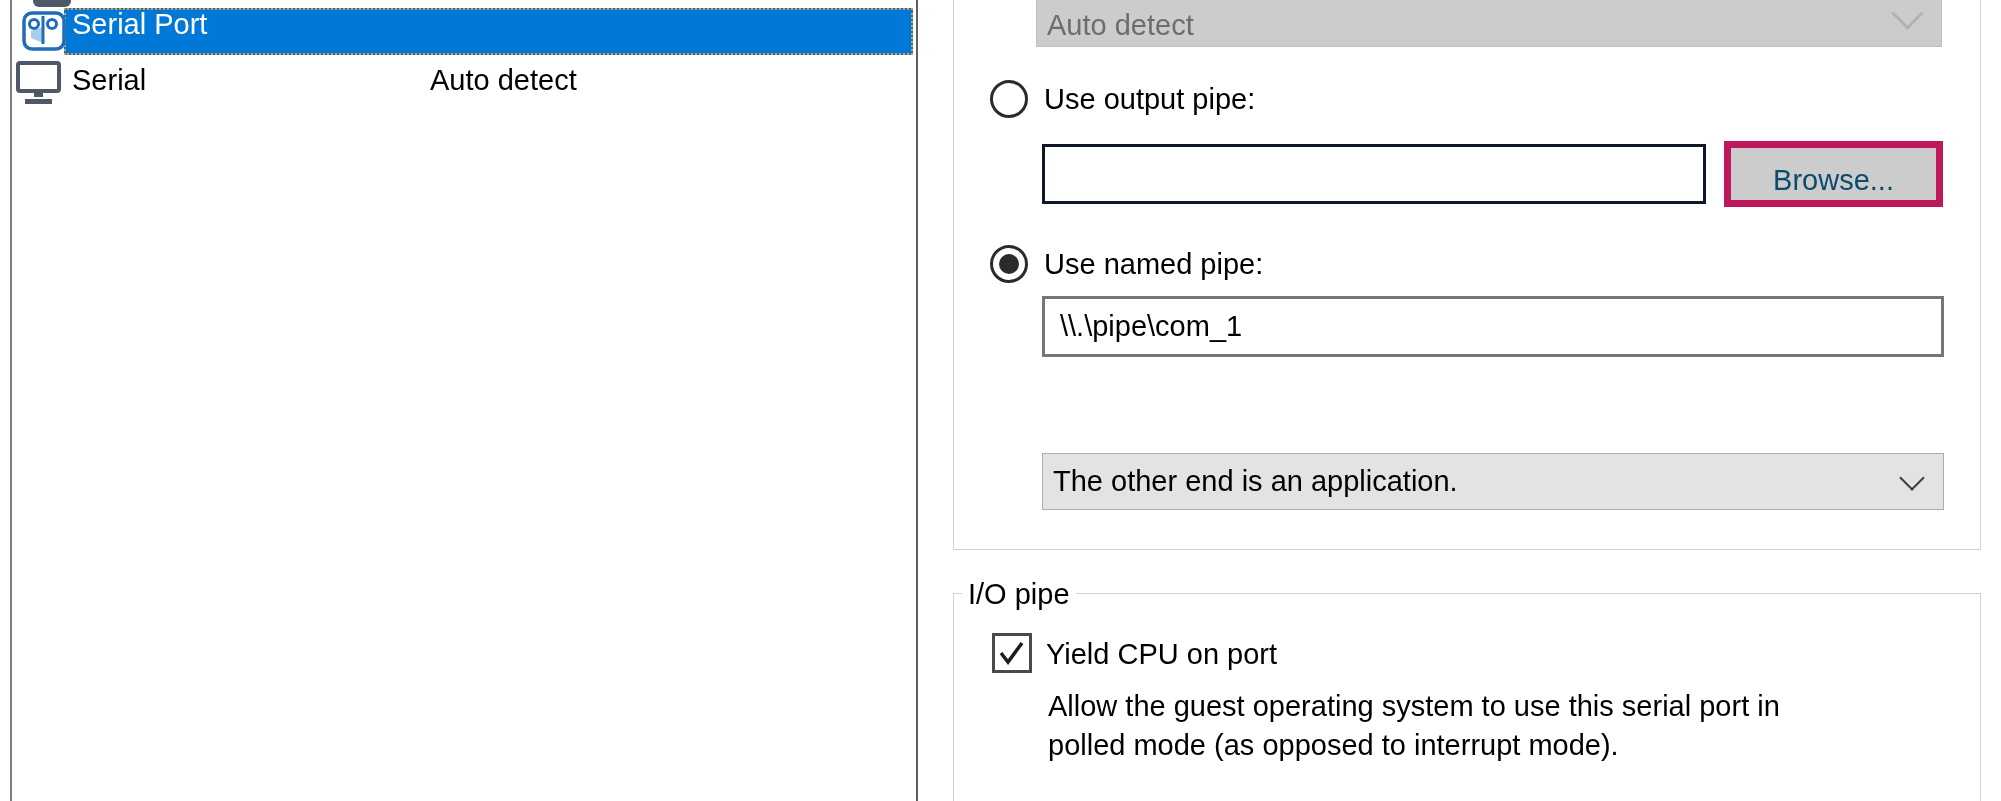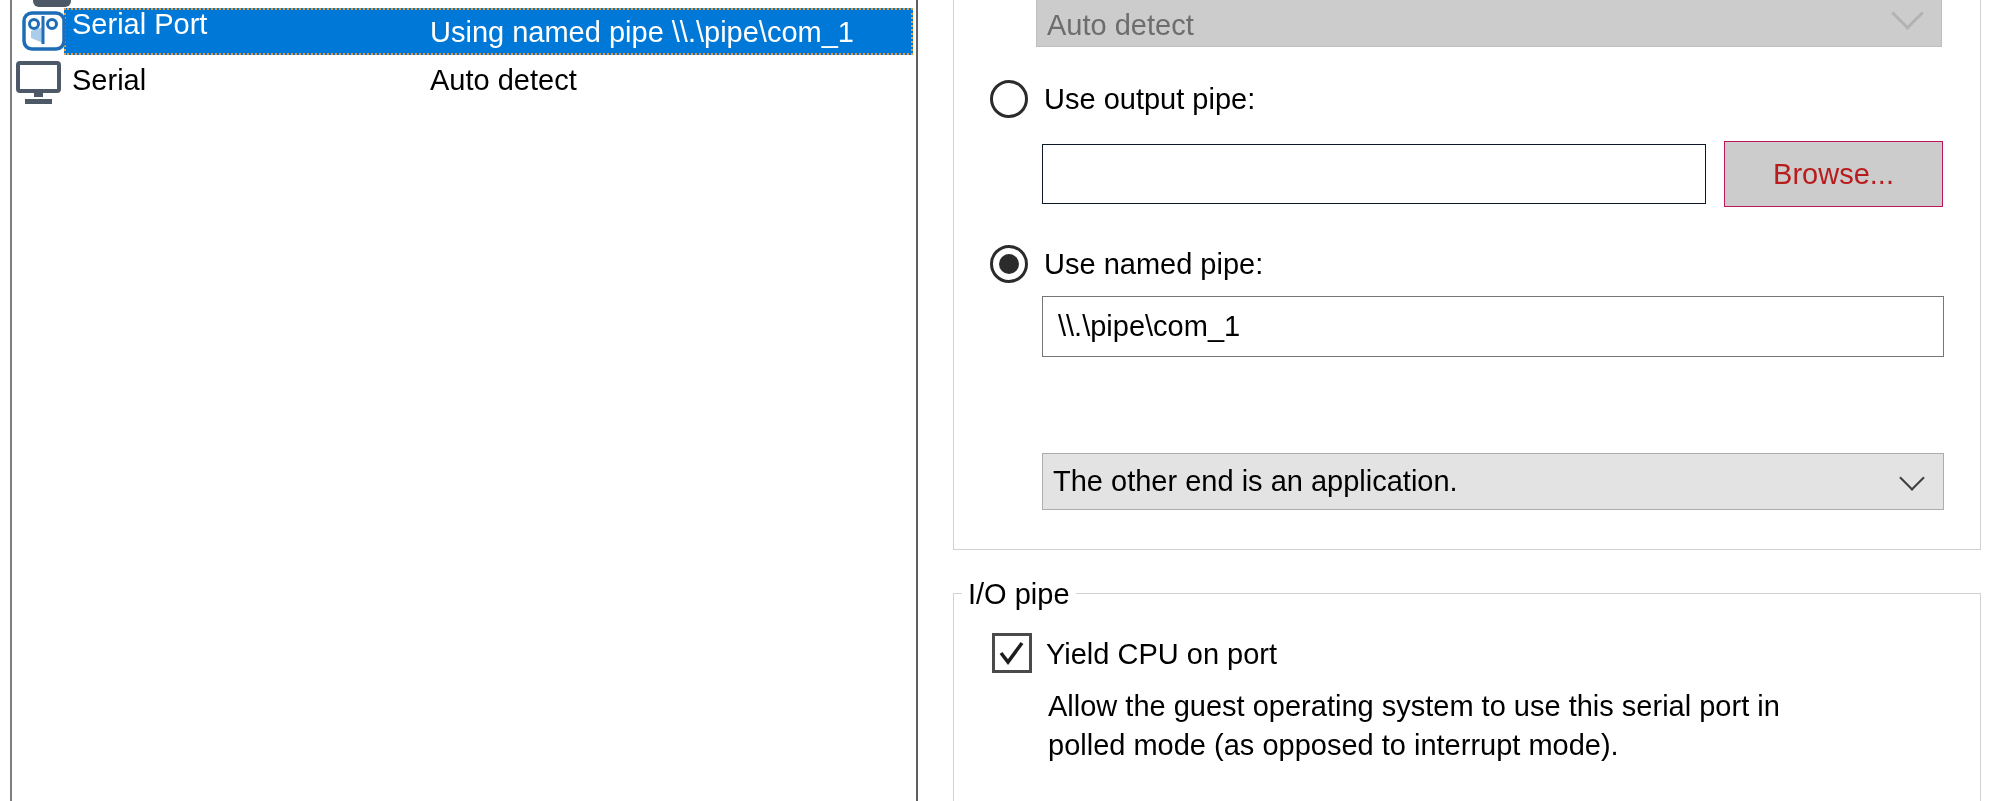--- a/index.html
+++ b/index.html
@@ -32,27 +32,27 @@
   .combo.disabled{background:#cccccc;border-color:#bfbfbf;color:#6d6d6d;}
   .chev{
     position:absolute;right:22px;top:50%;
     width:16px;height:16px;margin-top:-13px;
     border-right:2px solid #3f3f3f;border-bottom:2px solid #3f3f3f;
     transform:rotate(45deg);
   }
   .chev.light{border-color:#b2b2b2;border-width:3px;width:20px;height:20px;margin-top:-16px;}
   .tinput{
     position:absolute;box-sizing:border-box;background:#fff;
-    border:1px solid #0f172a;font-family:"Liberation Sans",sans-serif;
+    border:3px solid #0f172a;font-family:"Liberation Sans",sans-serif;
     font-size:29px;color:#000;padding:0 0 0 15px;outline:none;
   }
   .tinput.strong{border-color:#767676;}
   .btn{
     position:absolute;box-sizing:border-box;background:#cccccc;
-    border:1px solid #be185d;color:#b91c1c;text-align:center;
+    border:7px solid #be185d;color:#0c4a6e;text-align:center;
     font-size:29px;
   }
   .radio{
     position:absolute;width:38px;height:38px;box-sizing:border-box;
     border:3px solid #2b2b2b;border-radius:50%;background:#fff;
   }
   .radio .dot{
     position:absolute;left:50%;top:50%;width:20px;height:20px;
     margin:-10px 0 0 -10px;border-radius:50%;background:#2b2b2b;display:none;
   }
@@ -77,21 +77,20 @@
   <div class="abs" style="left:12px;top:6px;width:904px;height:50px;">
     <div class="row-highlight" style="left:52px;top:2px;width:849px;height:47px;"></div>
     <svg class="abs" style="left:10px;top:5px;" width="44" height="40" viewBox="0 0 44 40">
       <rect x="2" y="2" width="40" height="36" rx="8" fill="#ffffff" stroke="#1e6db6" stroke-width="3.5"></rect>
       <polygon points="21,16 21,32 9,27 9,20" fill="#a9cdea"></polygon>
       <line x1="21" y1="5" x2="21" y2="33" stroke="#1e6db6" stroke-width="3"></line>
       <circle cx="12" cy="13" r="4.5" fill="#ffffff" stroke="#1e6db6" stroke-width="3"></circle>
       <circle cx="30" cy="13" r="4.5" fill="#ffffff" stroke="#1e6db6" stroke-width="3"></circle>
     </svg>
     <div class="row-label sel-text" style="left:60px;top:0;text-align:right;">Serial Port</div>
-    <div class="row-label sel-text" style="left:418px;top:8px;">Using named pipe \\.\pipe\com_1</div>
   </div>
 
   <div class="abs" style="left:12px;top:56px;width:904px;height:50px;">
     <svg class="abs" style="left:3px;top:2px;" width="47" height="47" viewBox="0 0 47 47">
       <rect x="3" y="5" width="41" height="28" rx="2" fill="#ffffff" stroke="#4d5966" stroke-width="4"></rect>
       <rect x="19" y="33" width="9" height="6" fill="#4d5966"></rect>
       <rect x="10" y="41" width="27" height="5" fill="#4d5966"></rect>
     </svg>
     <div class="row-label" style="left:60px;top:6px;">Serial</div>
     <div class="row-label" style="left:418px;top:6px;">Auto detect</div>

